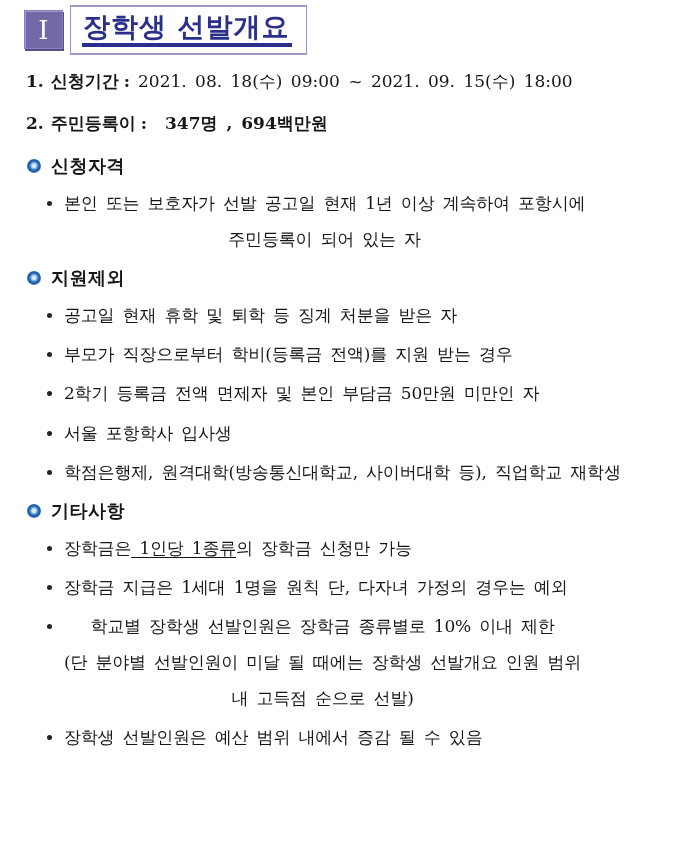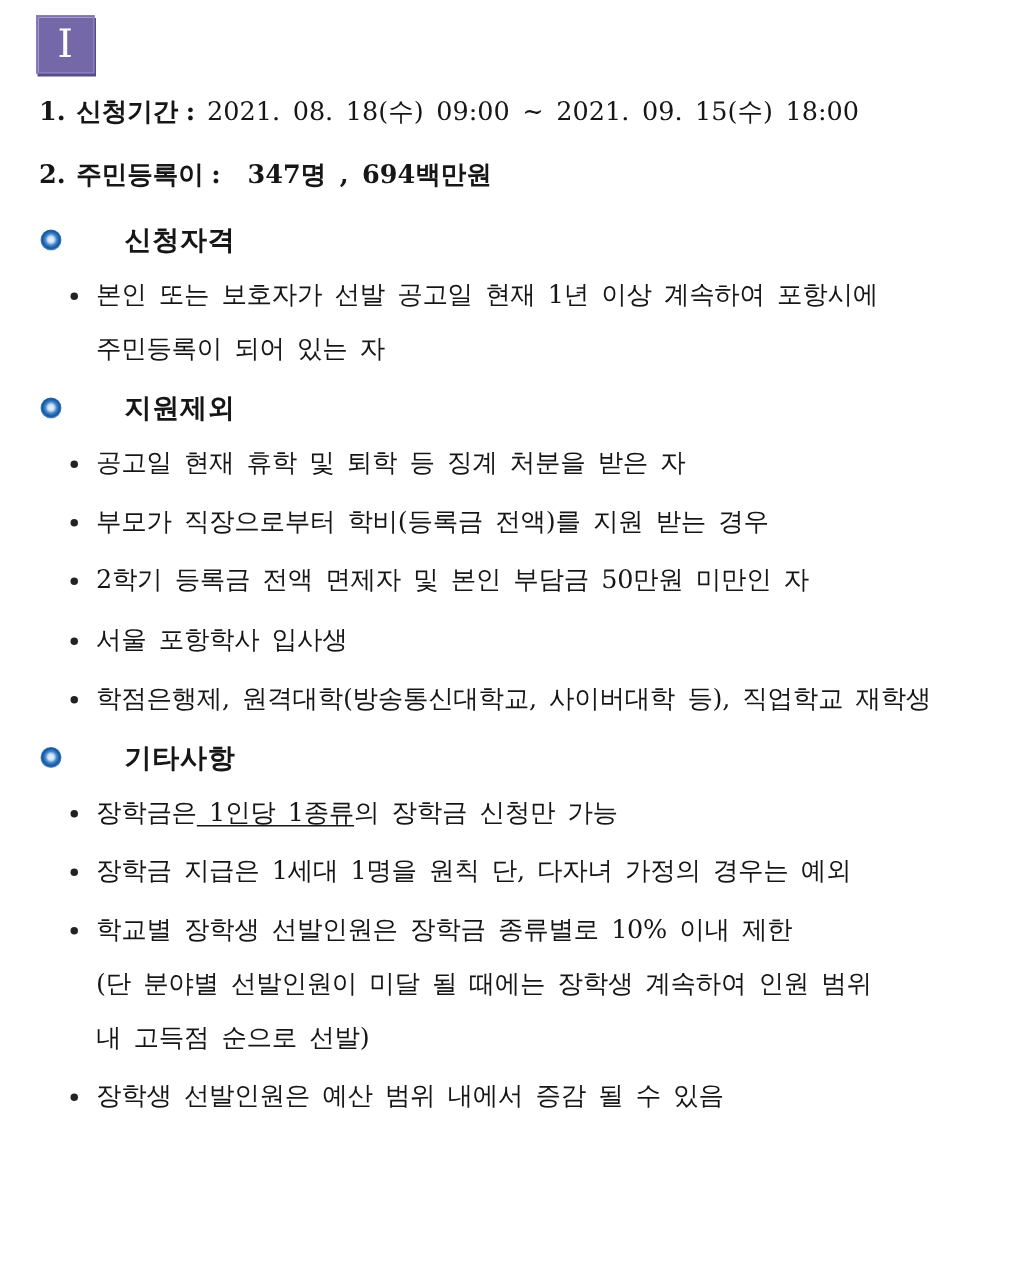--- a/index.html
+++ b/index.html
@@ -72,21 +72,20 @@
   .gap2 { padding-left: 10px; }
 
   
   .section-head {
     display: flex;
     align-items: center;
     margin: 3px 0 13px 3px;
     font-weight: bold;
     font-size: 18px;
     letter-spacing: 0.5px;
-    gap: 32px;
   }
   .ring-icon {
     width: 14px;
     height: 14px;
     flex: none;
     margin-right: 10px;
     border-radius: 50%;
     background: radial-gradient(circle at 50% 48%,
       #eaf3fc 0%, #cde2f5 20%, #4286c9 38%, #15549e 58%,
       #6ea3d6 74%, rgba(160,198,234,0.45) 84%, rgba(255,255,255,0) 92%);
@@ -102,39 +101,43 @@
     height: 5px;
     border-radius: 50%;
     background: #222222;
     margin: 10px 12px 0 0;
   }
   .bullet-text {
     line-height: 1.42;
     word-spacing: 3px;
     letter-spacing: -0.2px;
     word-break: keep-all;
+    text-align: center;
   }
   .bullet-text .line {
     margin-bottom: 12px;
   }
   .bullet-text .line:last-child { margin-bottom: 0; }
   .u {
     text-decoration: underline;
     text-underline-offset: 3px;
   }
 </style>
 </head>
 <body>
 
 <div class="page">
 
   <div class="header">
     <div class="badge">
       <span>I</span>
     </div>
+    <div class="titlebox">
+      <span class="title">장학생 선발개요</span>
+    </div>
   </div>
 
   <div class="num-item">
     <span class="marker">1.</span><span>신청기간</span><span class="sep">:</span><span class="val-normal">2021. 08. 18(수) 09:00 ~ 2021. 09. 15(수) 18:00</span>
   </div>
 
   <div class="num-item">
     <span class="marker">2.</span><span>주민등록이</span><span class="sep">:</span><span class="gap2">347명 , 694백만원</span>
   </div>
 
@@ -204,21 +207,21 @@
     <div class="bullet">
       <span class="dot-icon"></span>
       <div class="bullet-text">
         <div class="line">장학금 지급은 1세대 1명을 원칙 단,  다자녀 가정의 경우는 예외</div>
       </div>
     </div>
     <div class="bullet">
       <span class="dot-icon"></span>
       <div class="bullet-text">
         <div class="line">학교별 장학생 선발인원은 장학금 종류별로 10% 이내 제한</div>
-        <div class="line">(단 분야별 선발인원이 미달 될 때에는 장학생 계속하여 인원 범위</div>
+        <div class="line">(단 분야별 선발인원이 미달 될 때에는 장학생 선발개요 인원 범위</div>
         <div class="line">내 고득점 순으로 선발)</div>
       </div>
     </div>
     <div class="bullet">
       <span class="dot-icon"></span>
       <div class="bullet-text">
         <div class="line">장학생 선발인원은 예산 범위 내에서 증감 될 수 있음</div>
       </div>
     </div>
 

